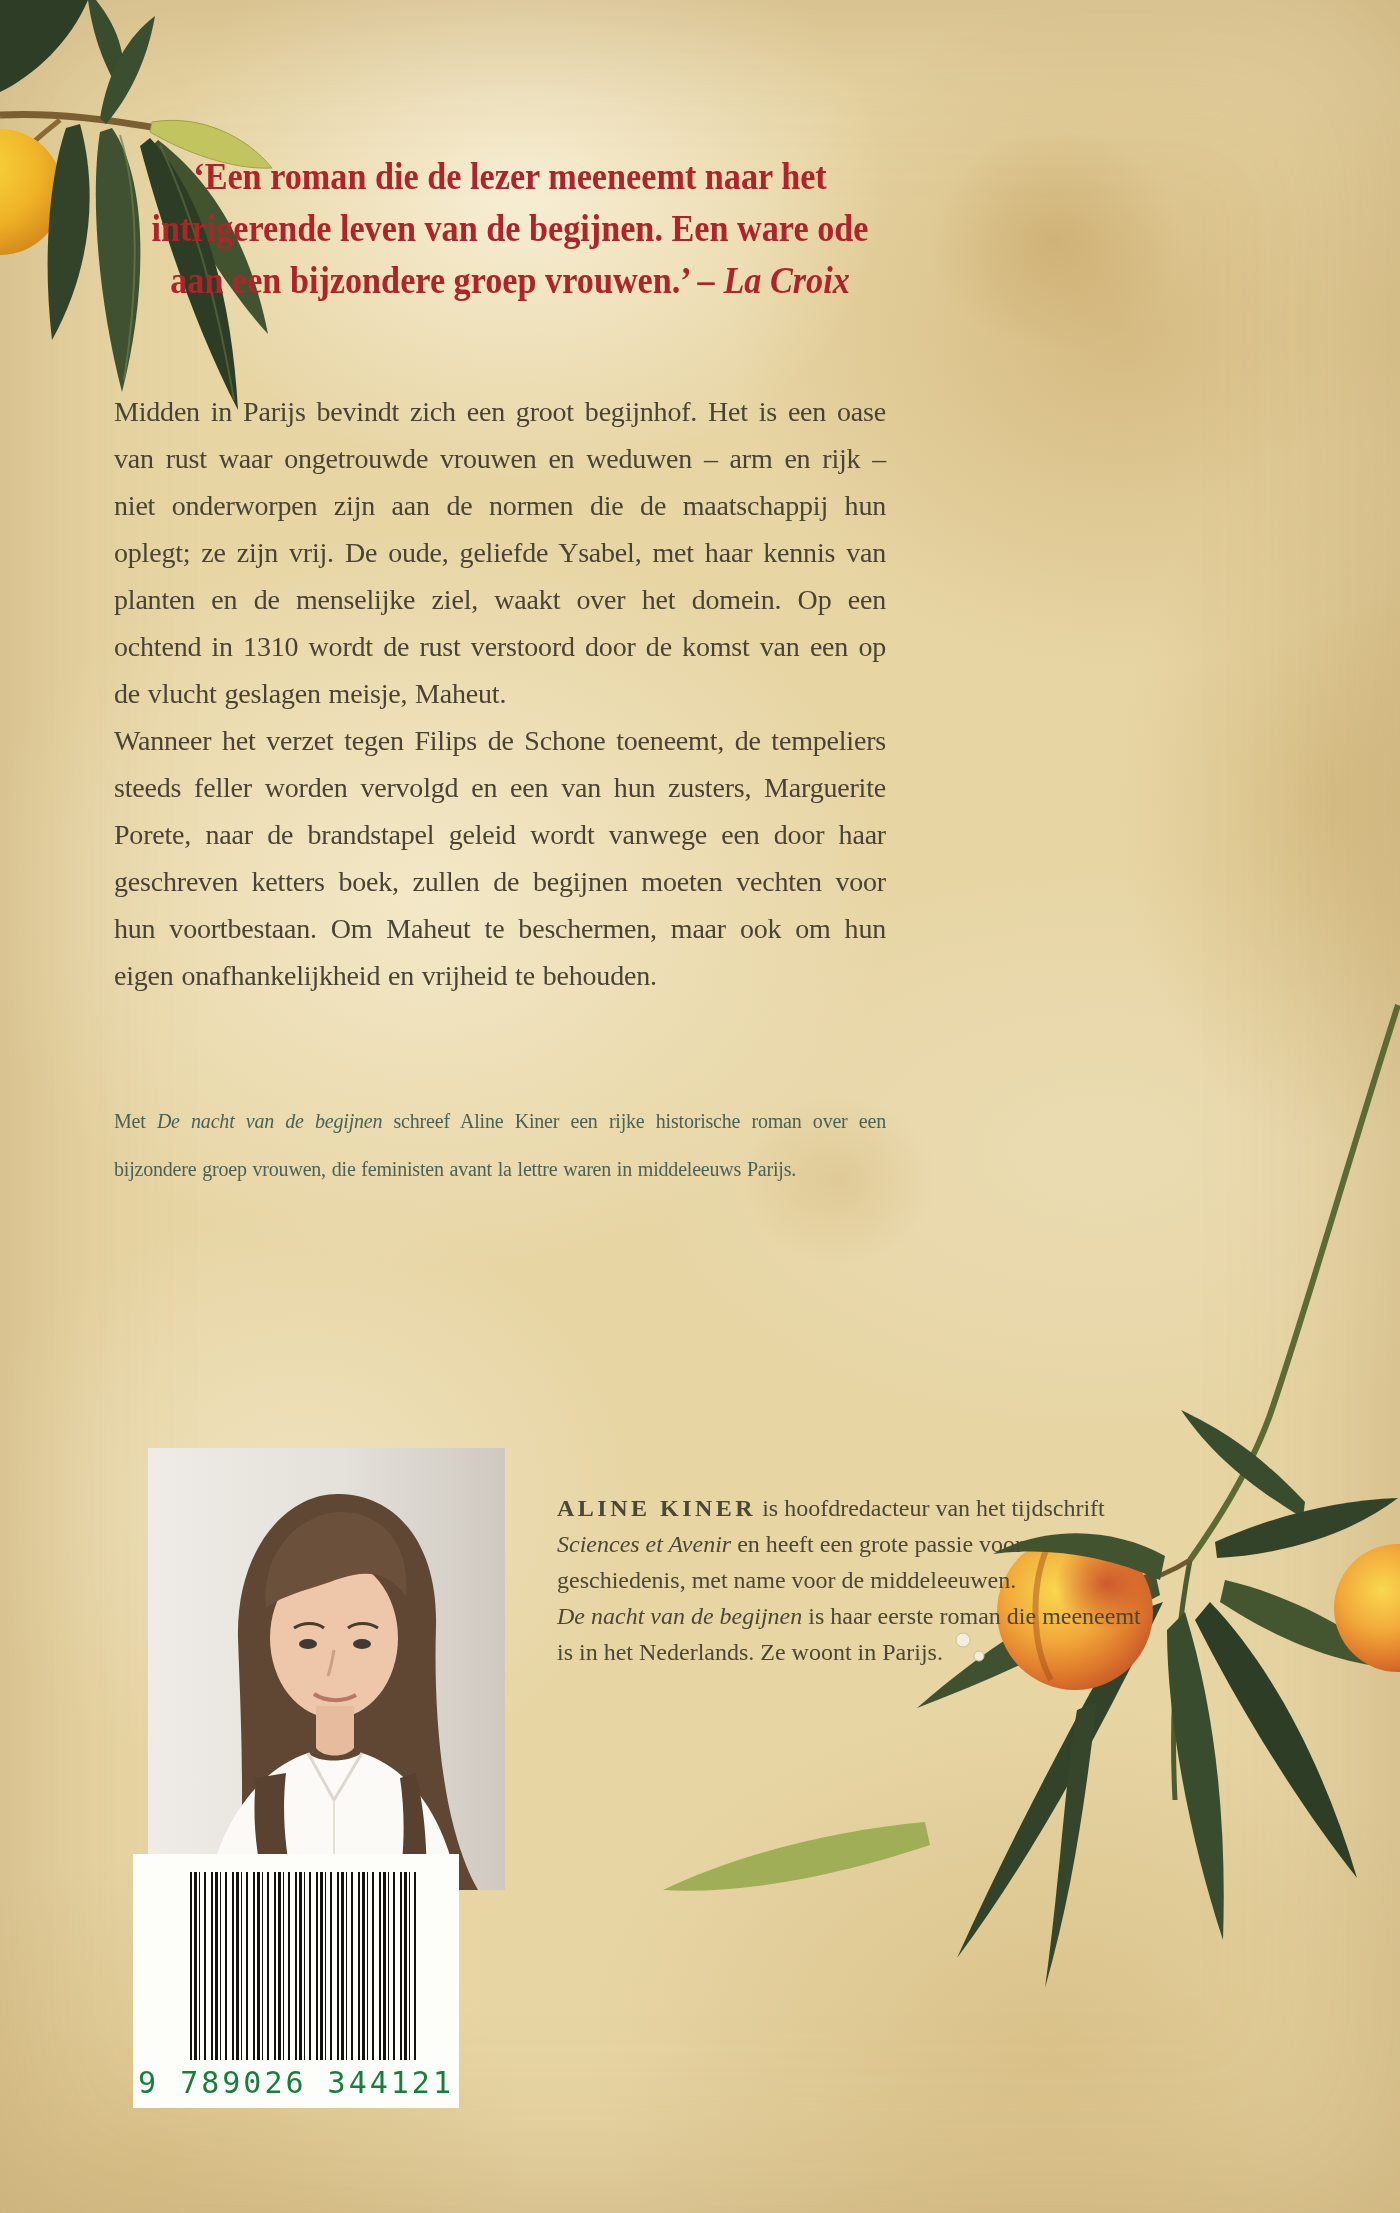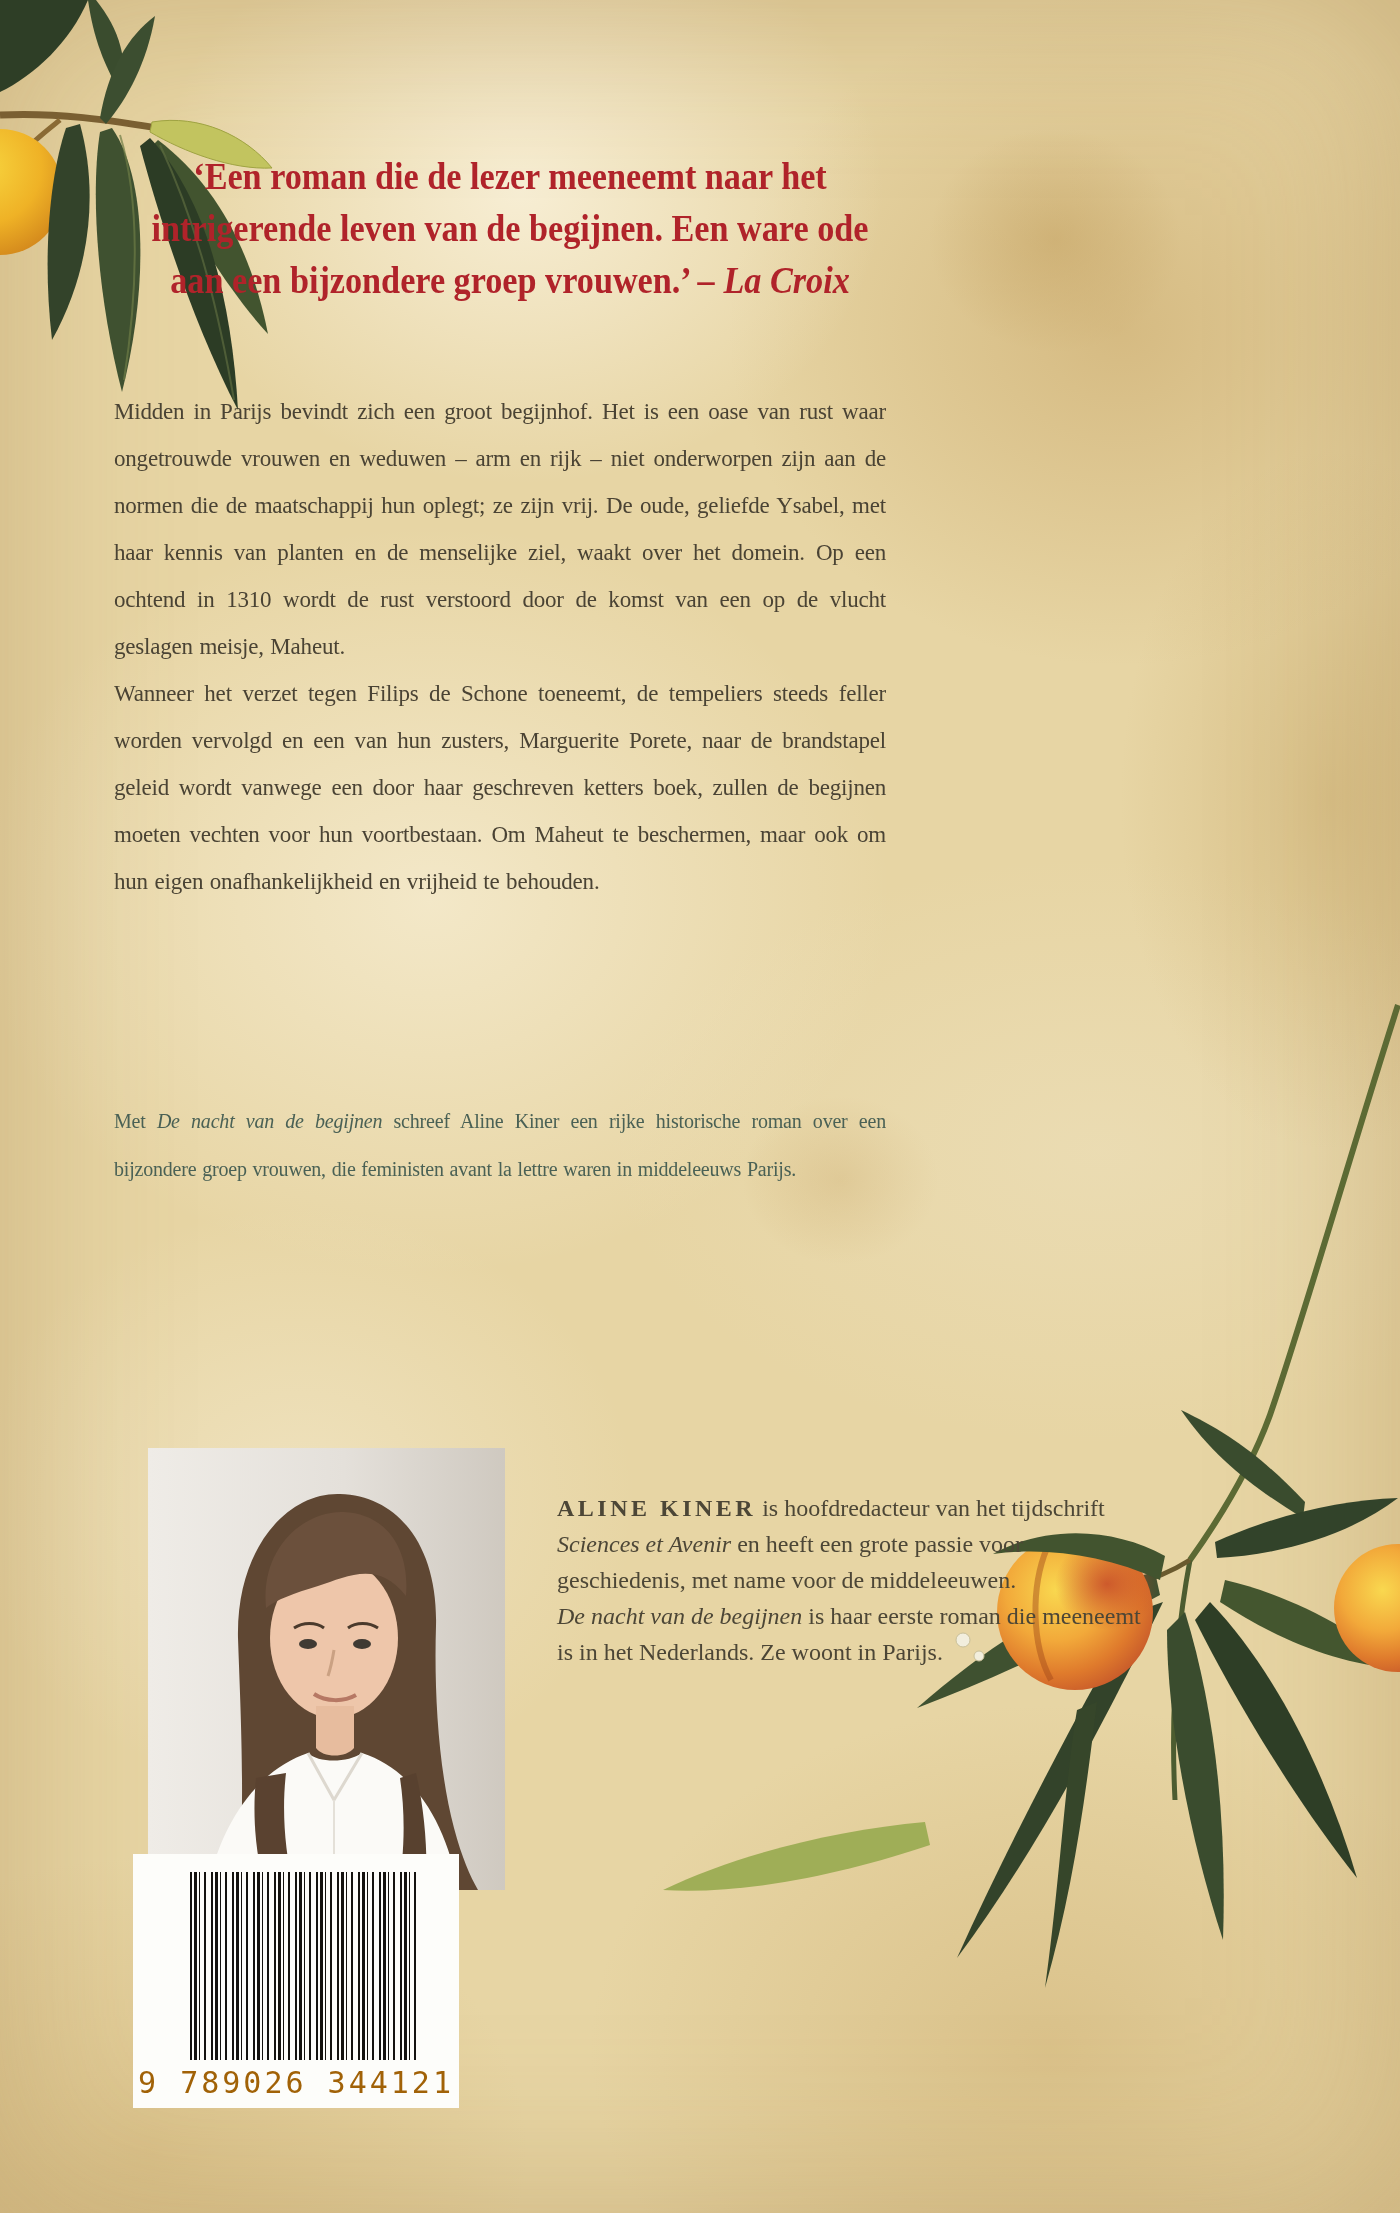--- a/index.html
+++ b/index.html
@@ -22,21 +22,21 @@
     box-shadow: inset 0 0 180px rgba(150,110,50,.35);
   }
   .branch-tl{position:absolute;left:0;top:0;width:360px;height:560px;}
   .branch-r{position:absolute;left:615px;top:940px;width:785px;height:1120px;}
 
   .top-quote{position:absolute;left:100px;top:150px;width:820px;text-align:center;
     color:#b0232a;font-weight:bold;font-size:38px;line-height:52px;}
   .qline{white-space:nowrap;transform:scaleX(.9);transform-origin:50% 50%;}
 
   .synopsis{position:absolute;left:114px;top:388px;width:772px;
-    color:#4a4334;font-size:23px;line-height:47px;text-align:justify;
+    color:#4a4334;font-size:28px;line-height:47px;text-align:justify;
     letter-spacing:-0.2px;word-spacing:1px;}
   .synopsis p{margin:0;}
 
   .review{position:absolute;left:114px;top:1097px;width:772px;
     color:#4a6155;font-size:20px;line-height:48px;text-align:justify;
     letter-spacing:-0.2px;word-spacing:1px;}
 
   .figaro{position:absolute;left:100px;top:1288px;width:820px;text-align:center;
     color:#b0232a;font-weight:bold;font-size:33px;line-height:55px;}
   .fline{white-space:nowrap;transform:scaleX(.87);transform-origin:50% 50%;}
@@ -52,21 +52,21 @@
   .bio .sp3{width:330px;height:45px;}
   .bio .sp4{width:365px;height:135px;}
   .sc{letter-spacing:3.5px;font-weight:bold;}
 
   .barcode-box{position:absolute;left:133px;top:1854px;width:326px;height:254px;background:#fdfdfa;}
   .bars{position:absolute;left:57px;top:18px;width:228px;height:188px;
     background:repeating-linear-gradient(90deg,
       #14120f 0 2px,#fdfdfa 2px 4px,#14120f 4px 7px,#fdfdfa 7px 9px,
       #14120f 9px 10px,#fdfdfa 10px 14px,#14120f 14px 16px,#fdfdfa 16px 21px);}
   .digits{position:absolute;left:0;right:0;bottom:8px;text-align:center;
-    font-family:"DejaVu Sans Mono",monospace;font-size:30px;letter-spacing:3px;color:#a16207;}
+    font-family:"DejaVu Sans Mono",monospace;font-size:30px;letter-spacing:3px;color:#15803d;}
 
   .website{position:absolute;left:470px;top:2094px;width:500px;text-align:center;
     color:#4f3217;font-size:28px;font-weight:bold;letter-spacing:.5px;}
 </style>
 </head>
 <body>
 
 <div class="page">
 
   <svg class="branch-tl" viewBox="0 0 360 560">

